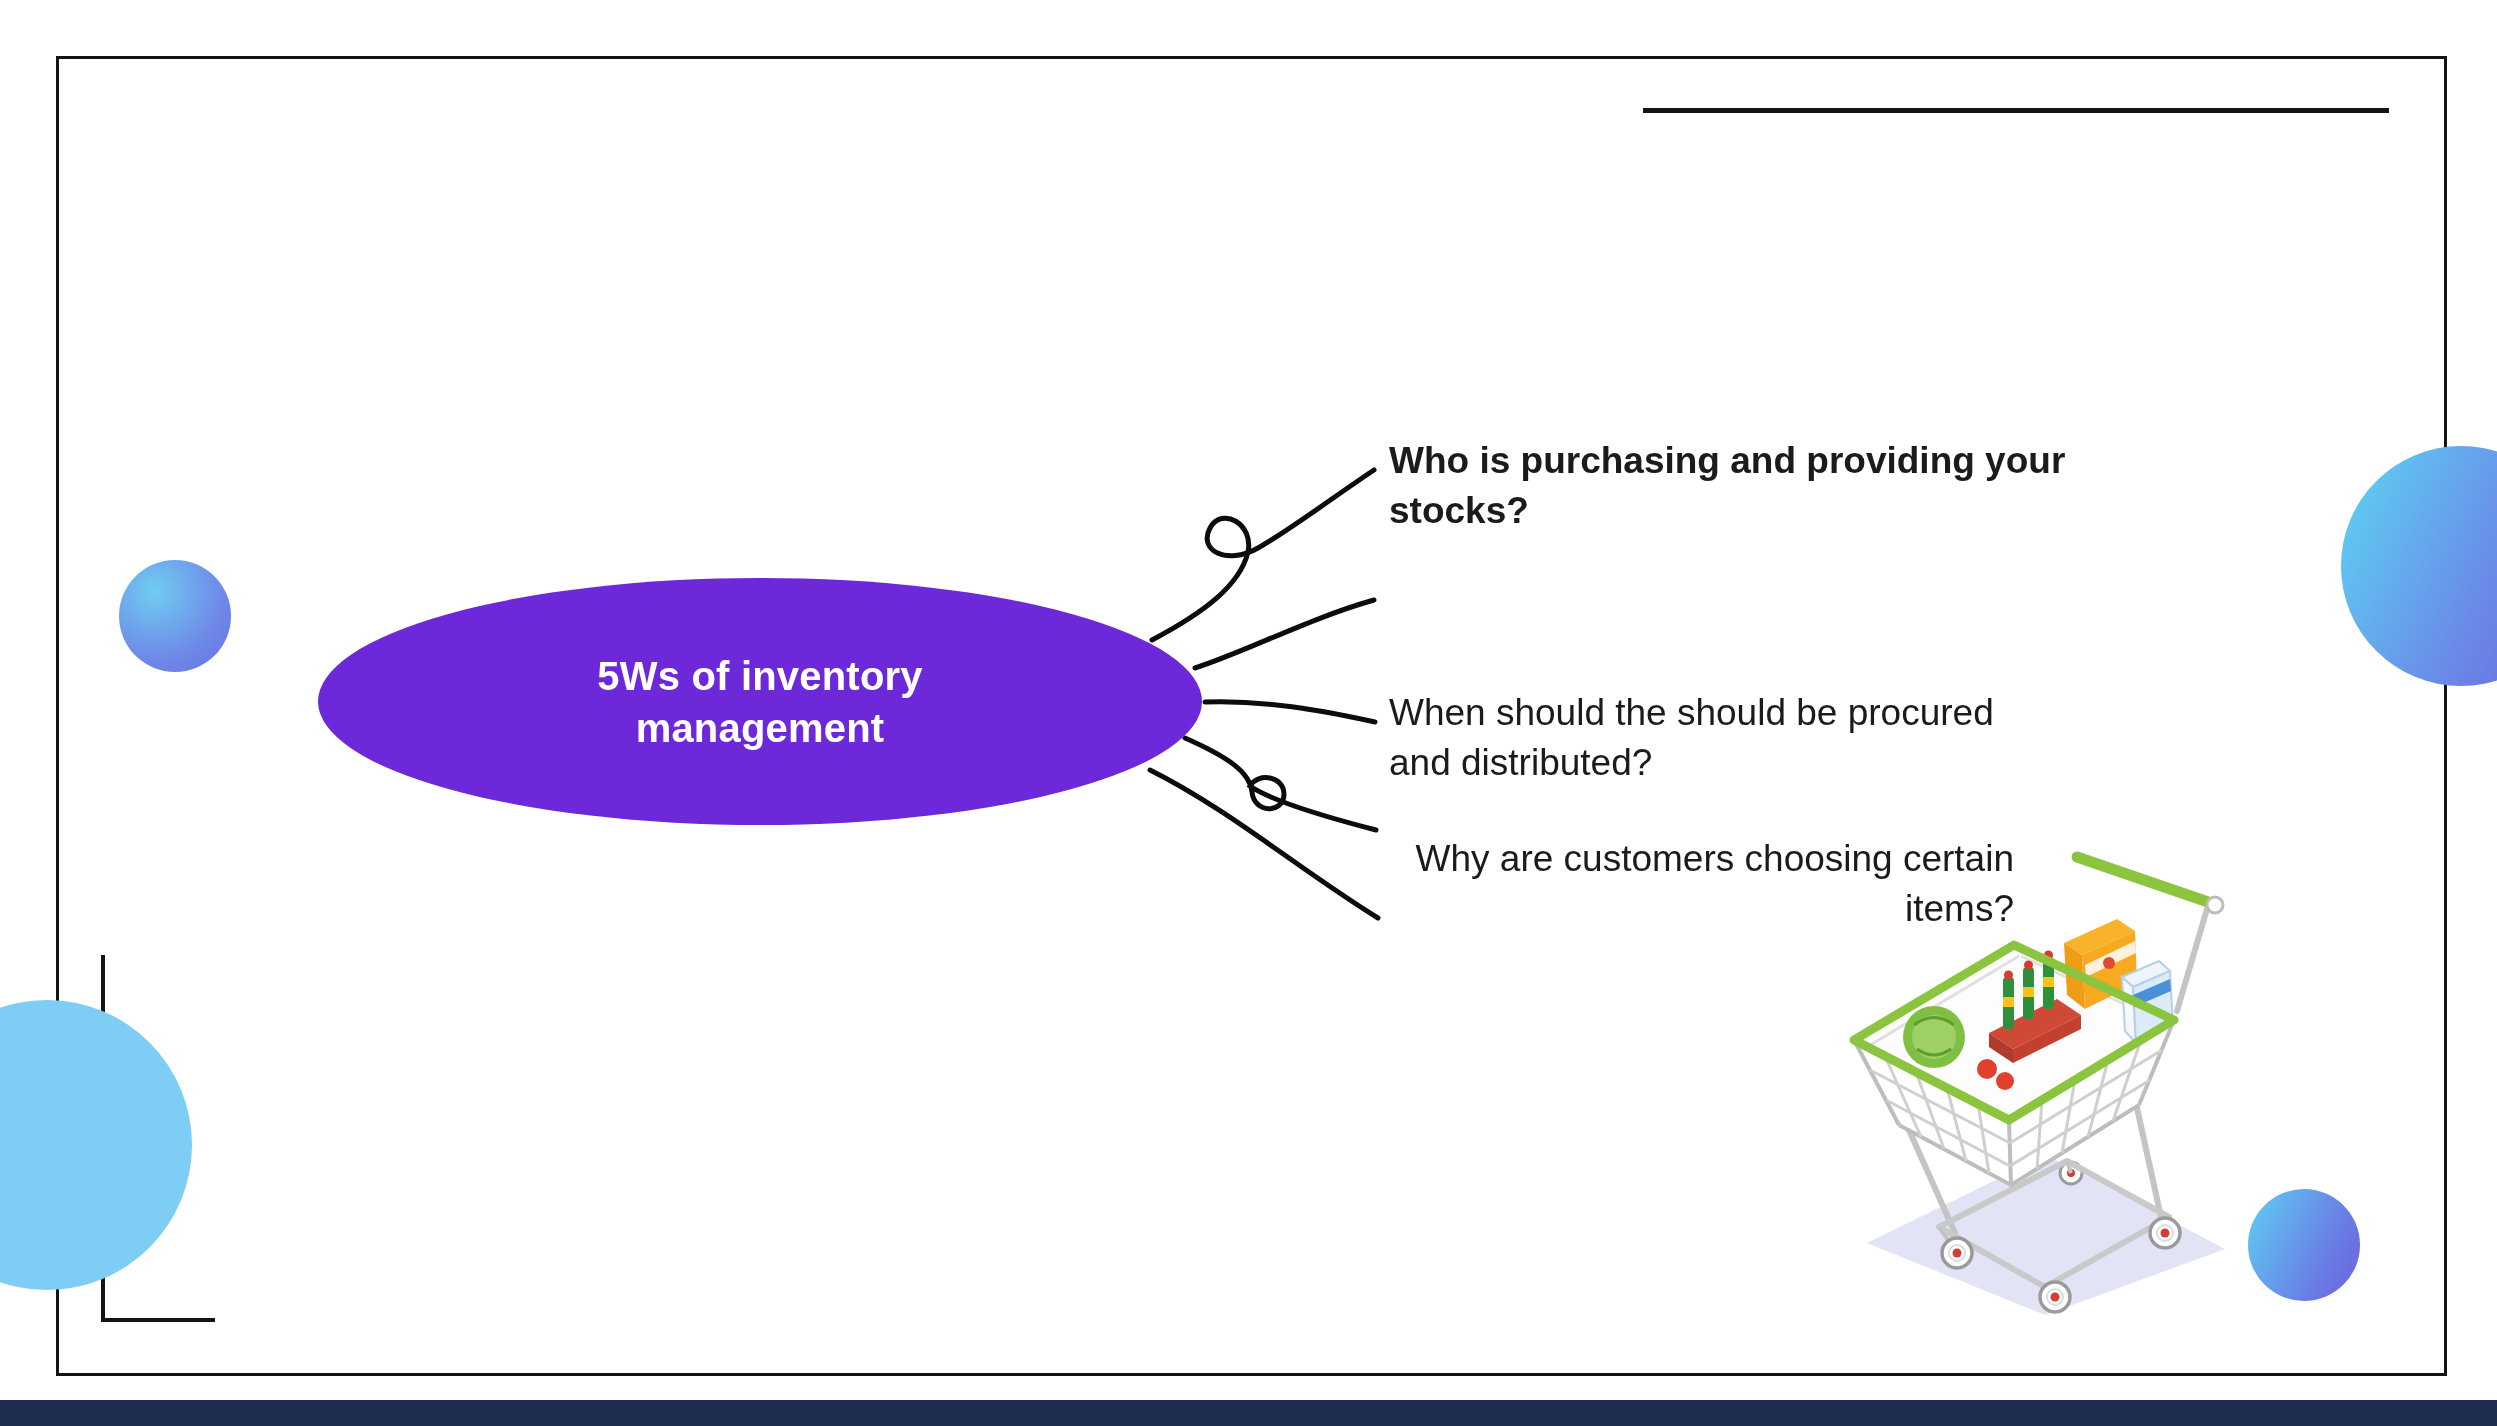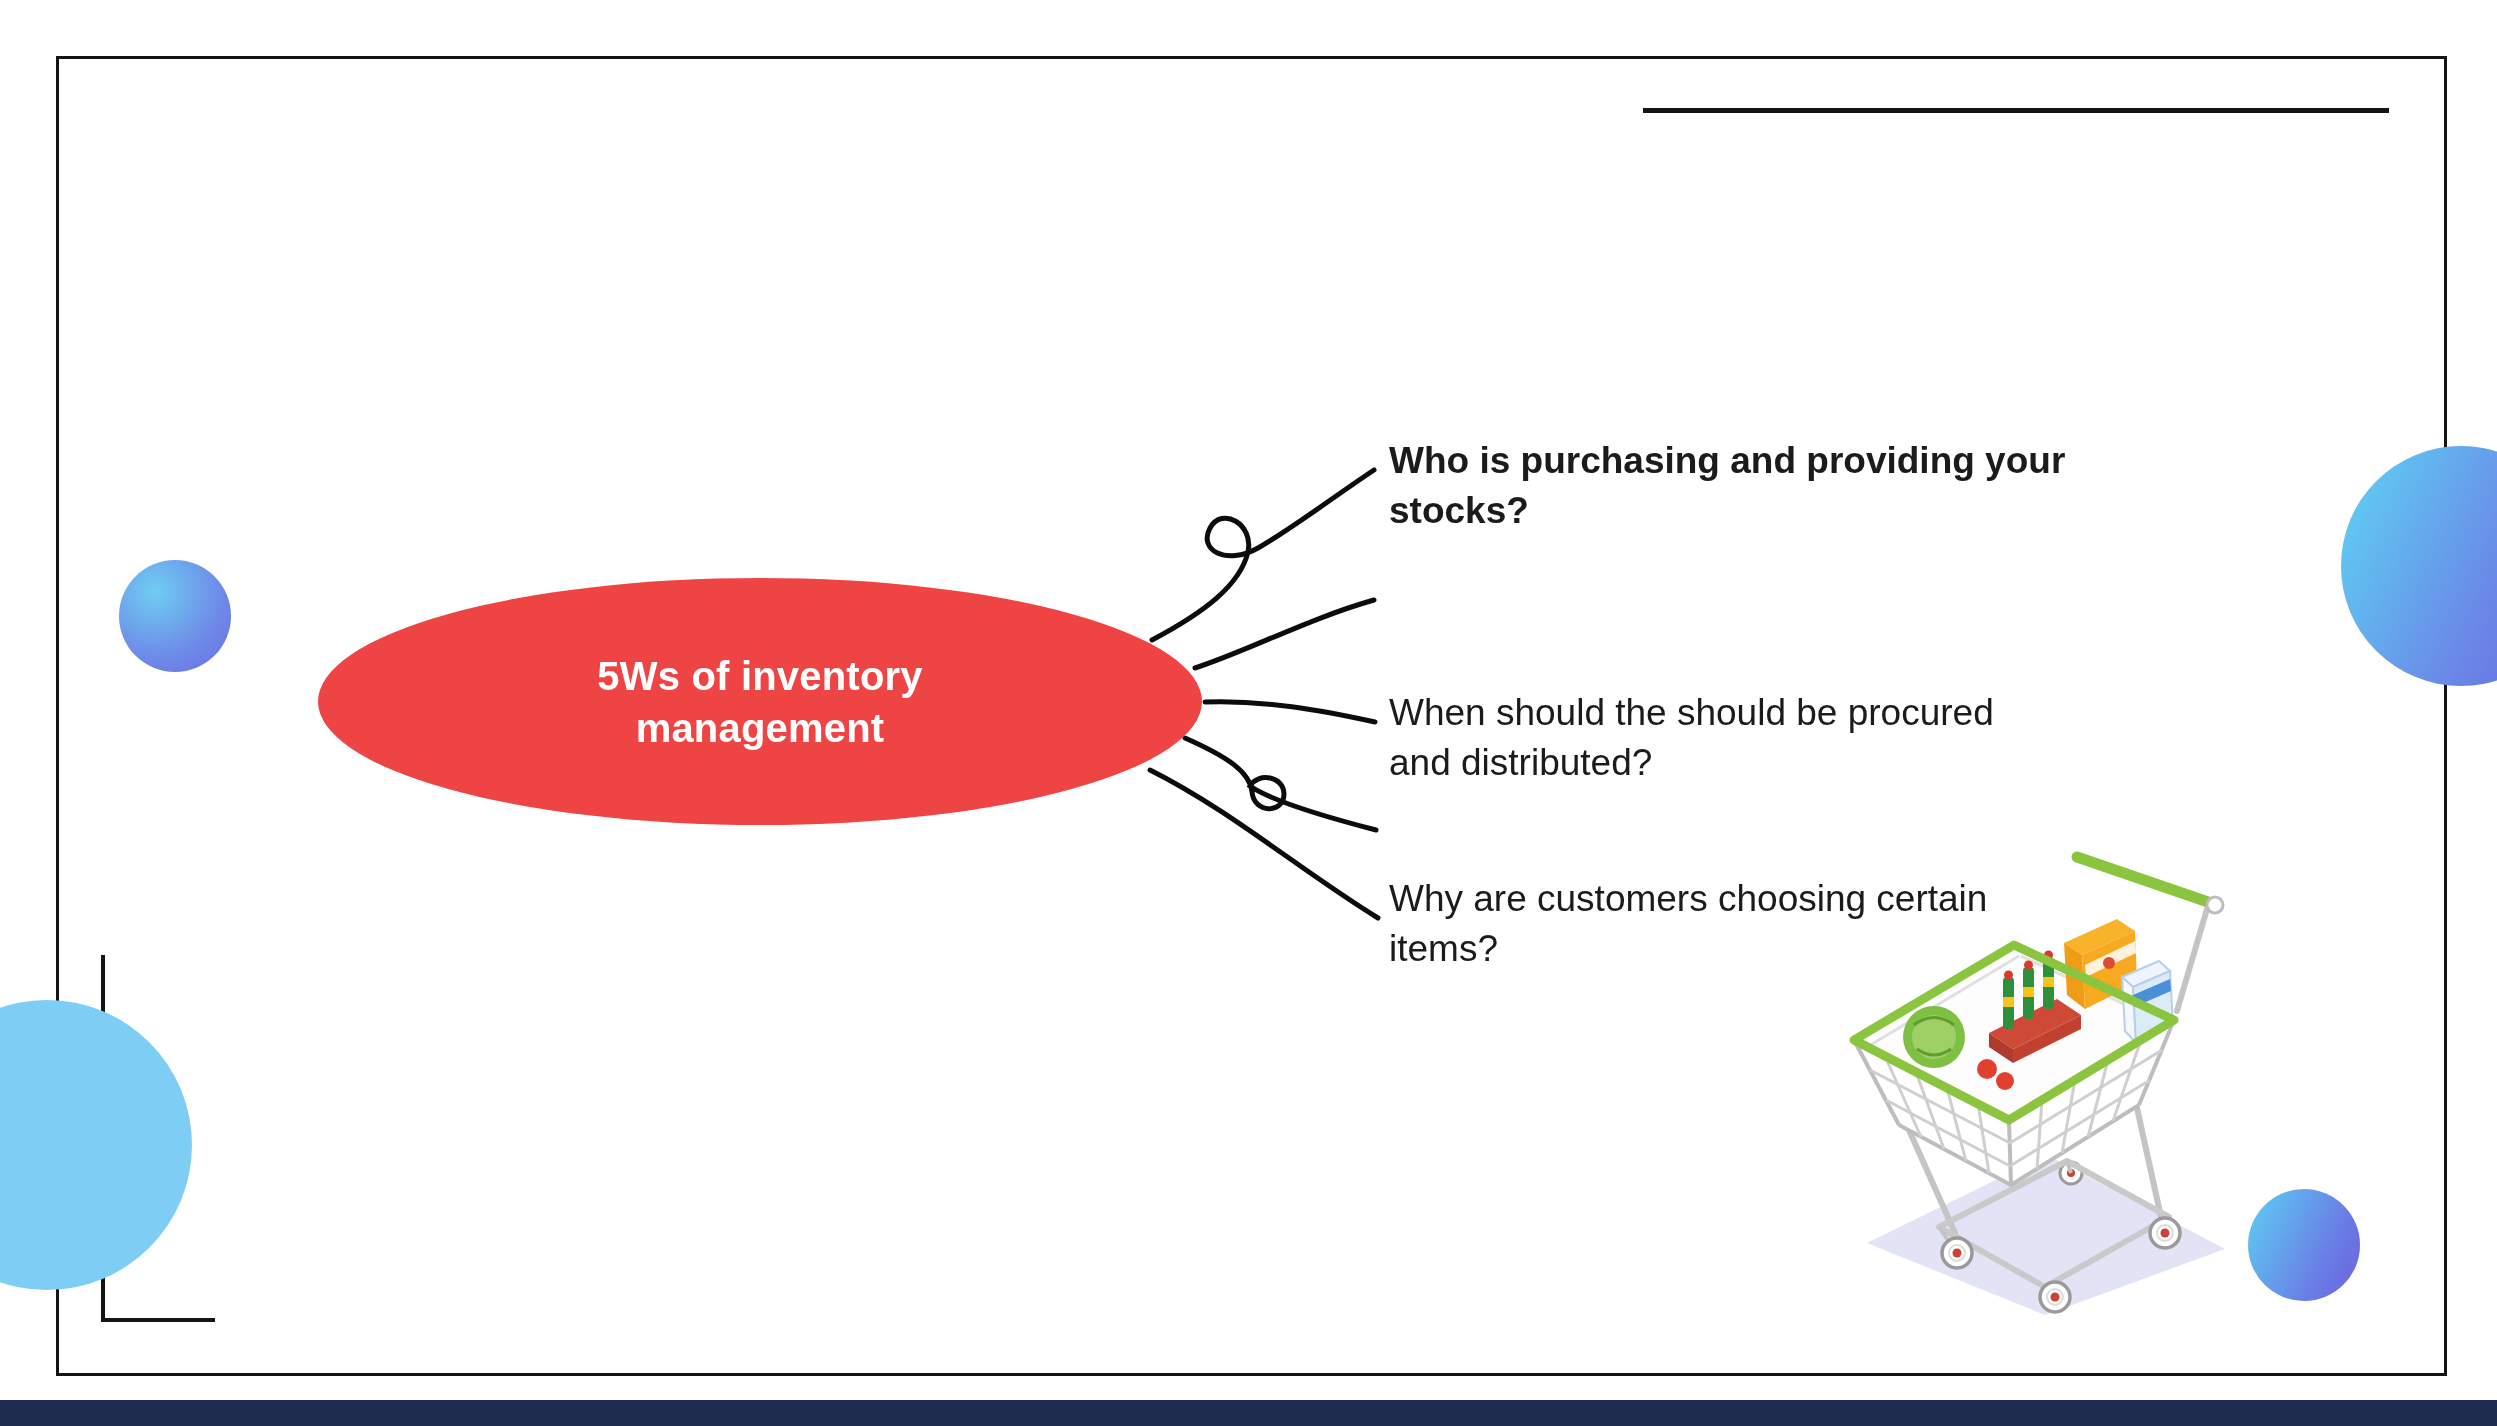--- a/index.html
+++ b/index.html
@@ -26,40 +26,40 @@
     background:radial-gradient(circle at 32% 28%, #6fcdf2 0%, #6e8ae8 60%, #6a6ee2 100%);}
   .c-leftbig{left:-98px;top:1000px;width:290px;height:290px;background:#7ecdf4;}
   .c-rightbig{left:2341px;top:446px;width:240px;height:240px;
     background:linear-gradient(115deg,#5fc9f1 10%, #6a8ae8 60%, #6a63dd 100%);}
   .c-bottomright{left:2248px;top:1189px;width:112px;height:112px;
     background:linear-gradient(115deg,#5fc9f1 5%, #6a7ae5 70%, #6a63dd 100%);}
 
   
   .topic{
     position:absolute;left:318px;top:578px;width:884px;height:247px;
-    background:#ef4444;border-radius:50%;
+    background:#6d28d9;border-radius:50%;
     display:flex;align-items:center;justify-content:center;
     z-index:4;
   }
   .topic .label{
     width:440px;text-align:center;color:#ffffff;
     font-size:40px;font-weight:700;line-height:1.3;letter-spacing:.2px;
   }
 
   
   .branches{position:absolute;left:0;top:0;width:2497px;height:1426px;z-index:3;}
   .branches path{fill:none;stroke:#0c0c0c;stroke-width:5;stroke-linecap:round;}
 
   
   .q{position:absolute;left:1389px;font-size:37px;line-height:1.35;color:#1b1b1b;z-index:4;}
   .q1{top:436px;width:700px;font-weight:bold;}
   .q2{top:562px;width:725px;}
   .q3{top:688px;width:610px;}
   .q4{top:812px;width:600px;}
-  .q5{top:874px;width:625px;}
+  .q5{top:834px;width:625px;text-align:right;}
 
   
   .cart{position:absolute;left:1839px;top:822px;width:390px;height:496px;z-index:3;}
 
   
   .bottom-bar{position:absolute;left:0;bottom:0;width:100%;height:26px;background:#1e2c50;z-index:6;}
 </style>
 </head>
 <body>
 

